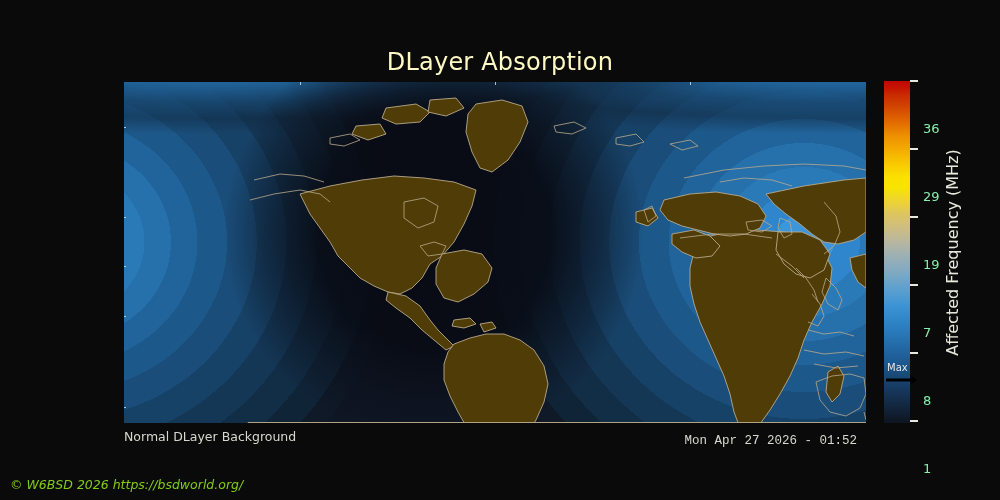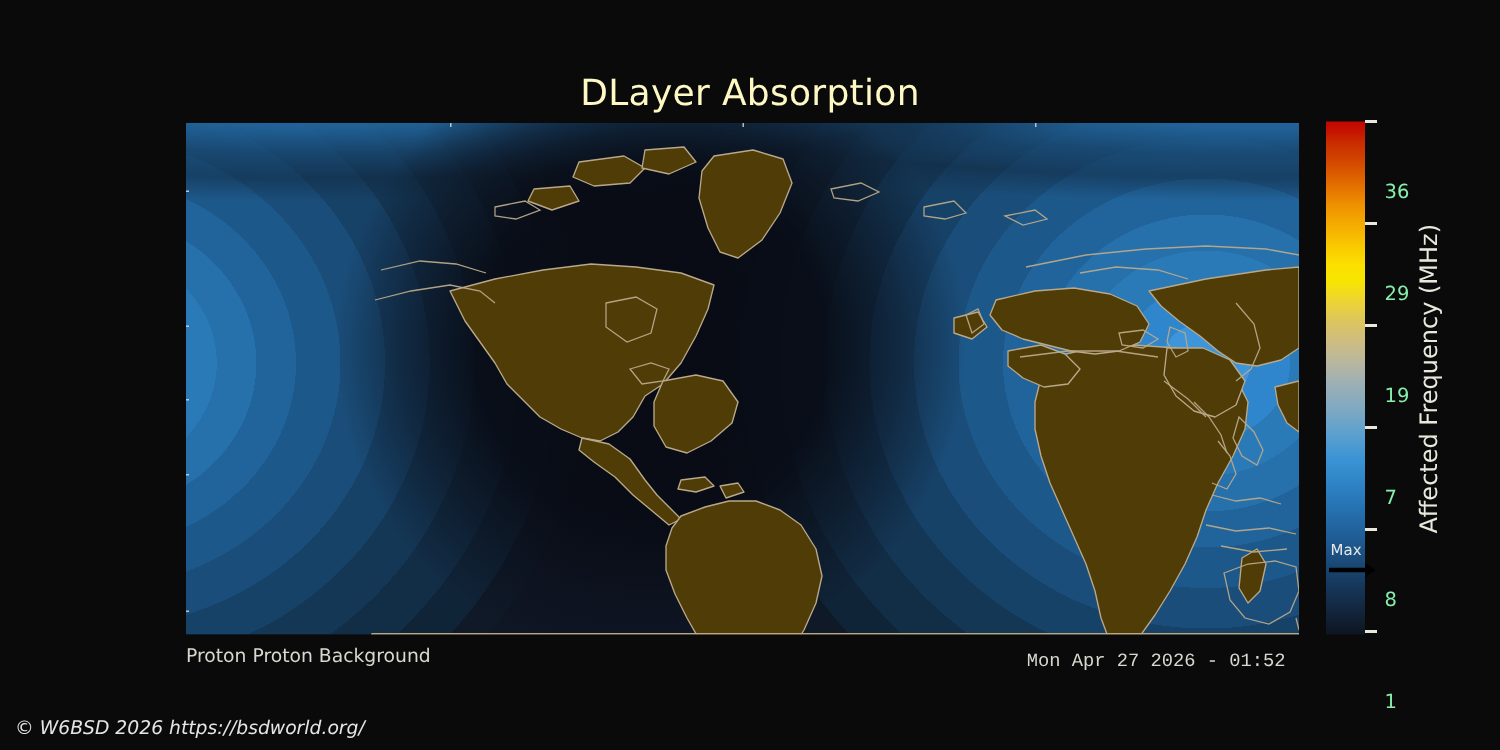--- a/index.html
+++ b/index.html
@@ -126,21 +126,21 @@
   .maxmark .marrow{position:absolute;left:0px;top:12px;}
 
   
   .status{
     position:absolute;left:124px;top:429px;font-size:12.5px;color:#d8d8d0;line-height:15px;
   }
   .stamp{
     position:absolute;right:143px;top:434px;font-size:12.5px;color:#d8d8d0;font-family:Liberation Mono, monospace;
   }
   .copy{
-    position:absolute;left:10px;top:477px;font-size:12.5px;font-style:italic;color:#e5e5e5;
+    position:absolute;left:10px;top:477px;font-size:12.5px;font-style:italic;color:#84cc16;
   }
 </style>
 </head>
 <body>
 
 <div class="title">DLayer Absorption</div>
 
 <div class="map-wrap">
 
   <div class="layer absorb-left"></div>
@@ -304,18 +304,18 @@
     <path d="M0 6 H24" stroke="#000" stroke-width="3" fill="none"></path>
     <path d="M24 1 L31 6 L24 11 Z" fill="#000"></path>
   </svg>
 </div>
 
 <div class="cb-title">
   <span>Affected Frequency (MHz)</span>
 </div>
 
 <div class="status">
-  <div>Proton Proton Background</div>
+  <div>Normal DLayer Background</div>
 </div>
 
 <div class="stamp">Mon Apr 27 2026 - 01:52</div>
 
 <div class="copy">© W6BSD 2026 https://bsdworld.org/</div>
 
 </body></html>

